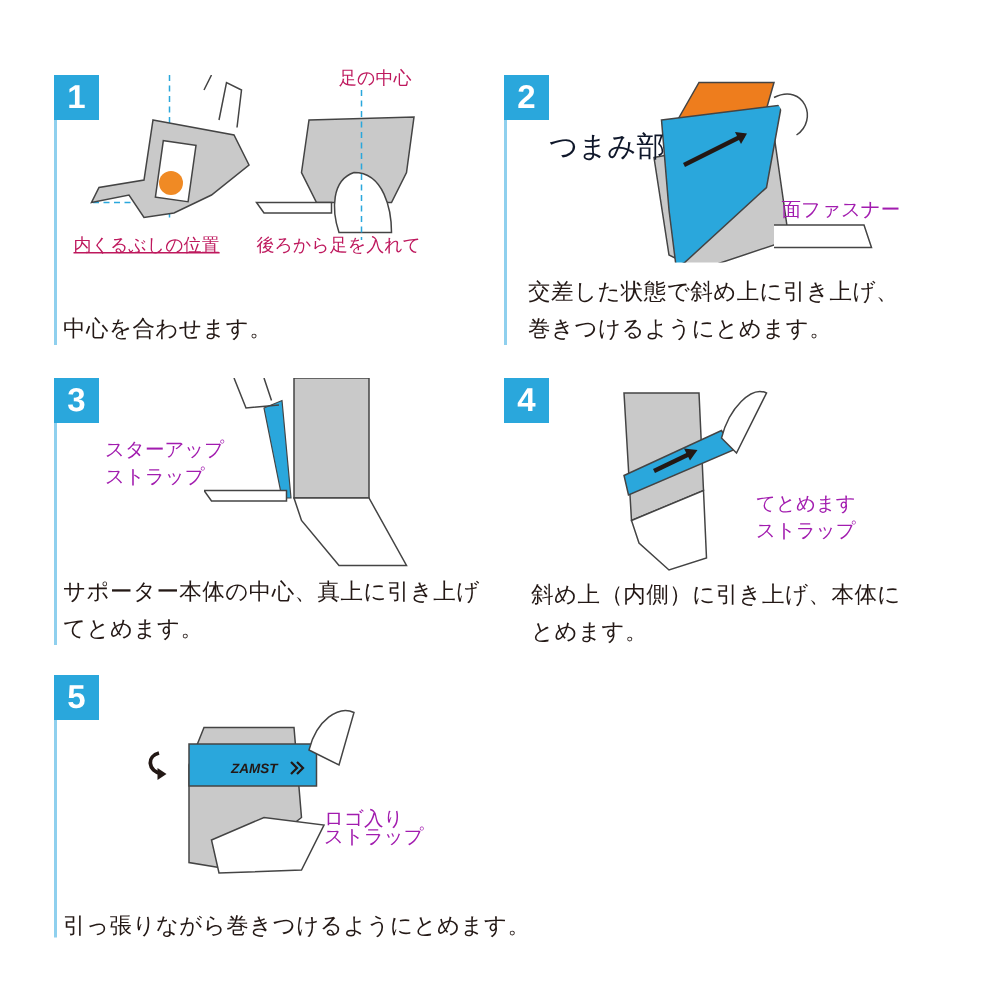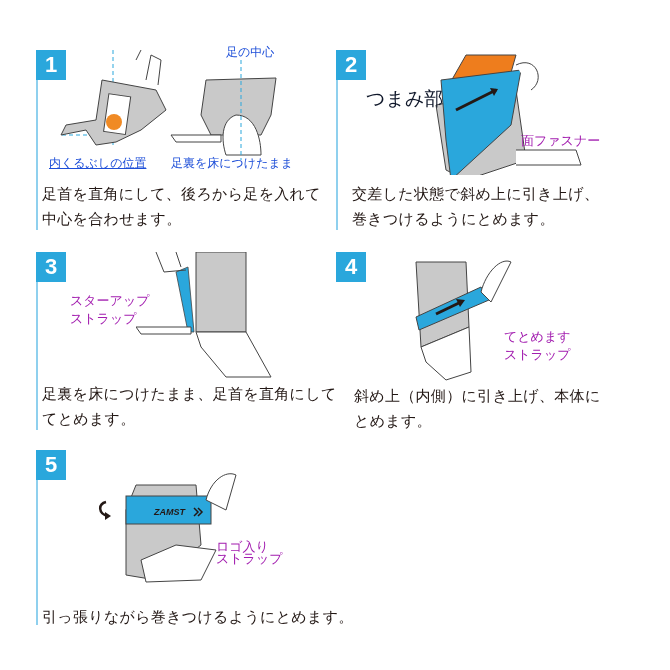--- a/index.html
+++ b/index.html
@@ -5,21 +5,21 @@
   html, body { margin:0; padding:0; background:#ffffff; }
   body { width:670px; height:670px; position:relative; overflow:hidden;
          font-family:"DejaVu Sans", "Liberation Sans", sans-serif; color:#231815; }
   .step { position:absolute; }
   .badge { position:absolute; left:0; top:0; width:30px; height:30px; background:#2aa7dc;
            color:#fff; font-weight:bold; font-size:22px; line-height:30px; text-align:center;
            font-family:"Liberation Sans", sans-serif; }
   .vline { position:absolute; left:0; top:30px; width:2px; background:#8fd0ee; }
   .desc { position:absolute; font-size:15px; line-height:25px; color:#231815; white-space:nowrap; letter-spacing:0.3px; }
   .lbl { position:absolute; font-size:12px; line-height:17px; white-space:nowrap; }
-  .lbl.dark { color:#1d4ed8; }
+  .lbl.dark { color:#be185d; }
   .lbl.blue { color:#a21caf; font-size:13px; }
   .lbl.orange { color:#0f172a; font-size:19px; }
   .illus { position:absolute; }
 </style>
 </head>
 <body>
 
 <div class="step" style="left:36px;top:50px;width:290px;height:185px;">
   <div class="badge">1</div>
   <div class="vline" style="height:150px;"></div>
@@ -32,22 +32,21 @@
     <path d="M90,10 L95,0 M100,30 L105,5 L115,10 L112,35" fill="none" stroke="#444"></path>
   </svg>
   <svg class="illus" style="left:130px;top:10px;" width="150" height="110" viewBox="0 0 150 110">
     <path d="M40,20 L110,18 L105,55 L95,75 L45,75 L35,55 Z" fill="#c9c9c9" stroke="#444" stroke-width="1"></path>
     <path d="M70,55 C90,55 95,80 95,95 L60,95 C55,80 55,60 70,55 Z" fill="#fff" stroke="#444" stroke-width="1"></path>
     <path d="M5,75 L55,75 L55,82 L10,82 Z" fill="#fff" stroke="#444" stroke-width="1"></path>
     <line x1="75" y1="0" x2="75" y2="100" stroke="#2aa7dc" stroke-dasharray="4,3" stroke-width="1"></line>
   </svg>
   <div class="lbl dark" style="left:190px;top:-6px;">足の中心</div>
   <div class="lbl dark" style="left:13px;top:105px;text-decoration:underline;">内くるぶしの位置</div>
-  <div class="lbl dark" style="left:135px;top:105px;">足裏を床につけたまま</div>
-  <div class="desc" style="left:6px;top:132px;">足首を直角にして、後ろから足を入れて</div>
+  <div class="lbl dark" style="left:135px;top:105px;">後ろから足を入れて</div>
   <div class="desc" style="left:6px;top:157px;text-align:right;">中心を合わせます。</div>
 </div>
 
 <div class="step" style="left:336px;top:50px;width:300px;height:185px;">
   <div class="badge">2</div>
   <div class="vline" style="height:150px;"></div>
   <svg class="illus" style="left:70px;top:0px;" width="180" height="125" viewBox="0 0 180 125">
     <path d="M40,40 L60,5 L110,5 L100,40 Z" fill="#ee7d1d" stroke="#444" stroke-width="1"></path>
     <path d="M30,55 L110,40 L120,110 L60,130 L40,120 Z" fill="#c9c9c9" stroke="#444" stroke-width="1"></path>
     <path d="M35,30 L115,20 L105,75 L45,130 L40,90 Z" fill="#2aa7dc" stroke="#444" stroke-width="1"></path>
@@ -67,21 +66,21 @@
   <div class="vline" style="height:148px;"></div>
   <svg class="illus" style="left:100px;top:0px;" width="170" height="130" viewBox="0 0 170 130">
     <path d="M60,0 L110,0 L110,80 L60,80 Z" fill="#c9c9c9" stroke="#444" stroke-width="1"></path>
     <path d="M60,80 L110,80 L135,125 L90,125 L65,95 Z" fill="#fff" stroke="#444" stroke-width="1"></path>
     <path d="M40,20 L52,15 L58,80 L52,80 Z" fill="#2aa7dc" stroke="#444" stroke-width="0.8"></path>
     <path d="M0,75 L55,75 L55,82 L5,82 Z" fill="#fff" stroke="#444" stroke-width="1"></path>
     <path d="M20,0 L28,20 L50,18 M40,0 L45,15" fill="none" stroke="#444"></path>
   </svg>
   <div class="lbl blue" style="left:34px;top:40px;">スターアップ</div>
   <div class="lbl blue" style="left:34px;top:58px;">ストラップ</div>
-  <div class="desc" style="left:6px;top:130px;">足裏を床につけたまま、足首を直角にして</div>
+  <div class="desc" style="left:6px;top:130px;">サポーター本体の中心、真上に引き上げ</div>
   <div class="desc" style="left:6px;top:155px;">てとめます。</div>
 </div>
 
 <div class="step" style="left:336px;top:252px;width:300px;height:180px;">
   <div class="badge">4</div>
   <svg class="illus" style="left:75px;top:0px;" width="130" height="130" viewBox="0 0 130 130">
     <path d="M5,10 L55,10 L58,75 L10,95 Z" fill="#c9c9c9" stroke="#444" stroke-width="1"></path>
     <path d="M10,95 L58,75 L60,120 L35,128 L15,110 Z" fill="#fff" stroke="#444" stroke-width="1"></path>
     <path d="M5,65 L70,35 L78,48 L8,78 Z" fill="#2aa7dc" stroke="#444" stroke-width="1"></path>
     <line x1="25" y1="62" x2="50" y2="50" stroke="#231815" stroke-width="3"></line>

